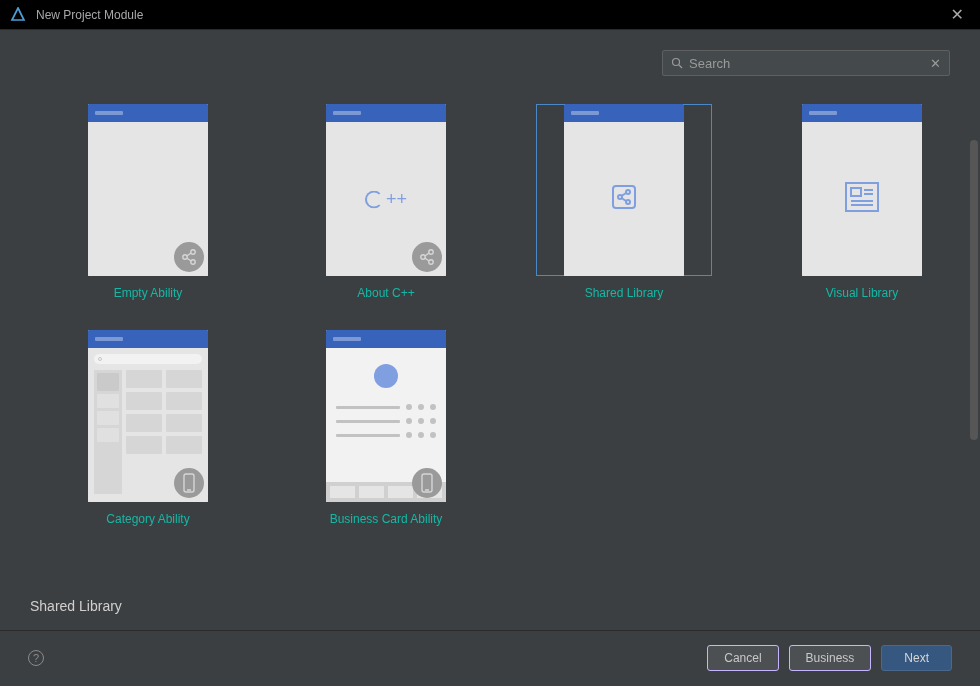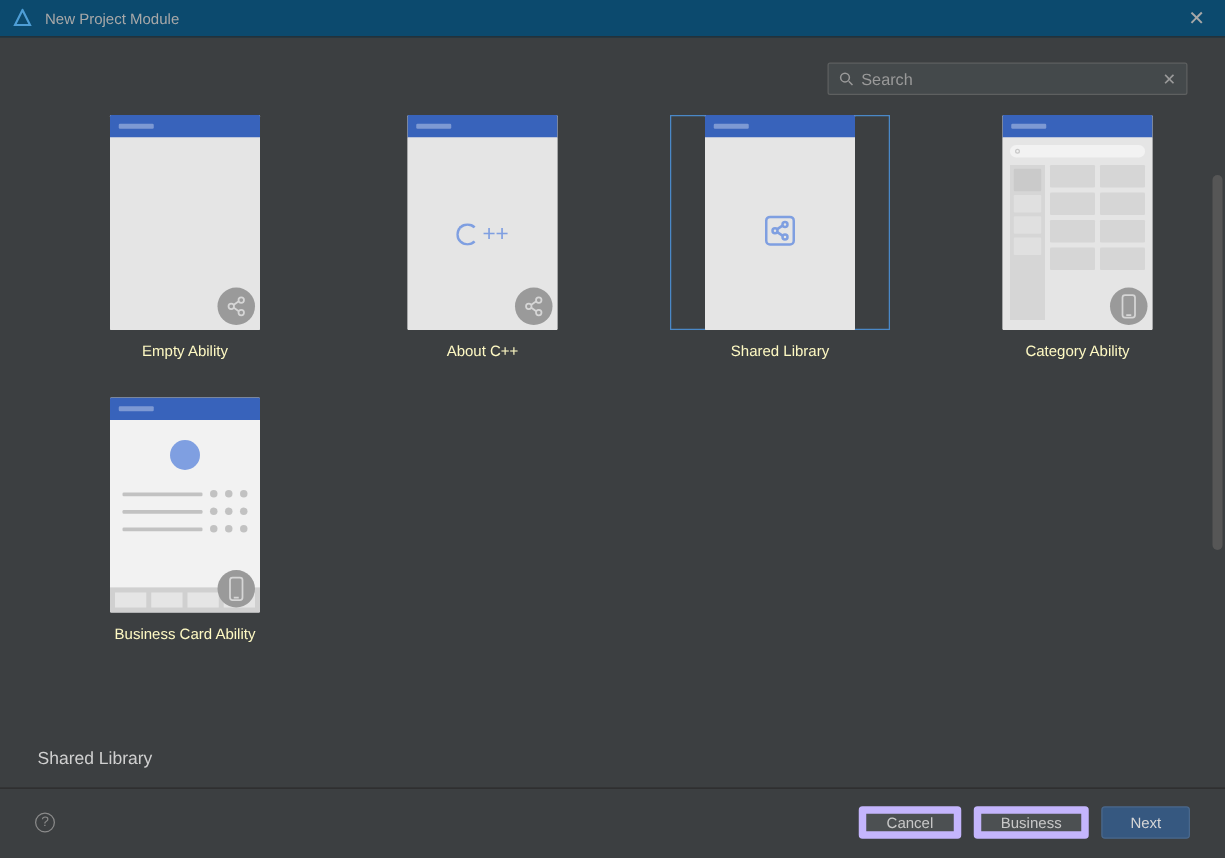--- a/index.html
+++ b/index.html
@@ -6,21 +6,21 @@
     body {
       width: 980px;
       height: 686px;
       background: #3c3f41;
       font-family: -apple-system, "Segoe UI", Arial, sans-serif;
       overflow: hidden;
       color: #bababa;
     }
     .titlebar {
       height: 30px;
-      background: #0c4a6e;
+      background: #000000;
       display: flex;
       align-items: center;
       padding: 0 10px;
       border-bottom: 1px solid #2b2b2b;
     }
     .titlebar-icon {
       width: 16px; height: 16px;
       margin-right: 10px;
     }
     .titlebar-title {
@@ -41,21 +41,21 @@
     }
     .heading {
       color: #cfcfcf;
       font-size: 16px;
       font-weight: normal;
       margin-bottom: 14px;
     }
     .searchbar-row {
       display: flex;
       justify-content: flex-end;
-      margin-bottom: 16px;
+      margin-bottom: 28px;
     }
     .searchbar {
       width: 288px;
       height: 26px;
       background: #44494b;
       border: 1px solid #5e6060;
       border-radius: 2px;
       display: flex;
       align-items: center;
       padding: 0 8px;
@@ -145,21 +145,21 @@
       height: 4px;
       background: #7d99d3;
       border-radius: 1px;
     }
     .card-body {
       height: calc(100% - 18px);
       position: relative;
       background: #e5e5e5;
     }
     .template-label {
-      color: #fef9c3;
+      color: #14b8a6;
       font-size: 12px;
       margin-top: 10px;
       text-align: center;
     }
     .corner-badge {
       position: absolute;
       right: 4px;
       bottom: 4px;
       width: 30px;
       height: 30px;
@@ -223,21 +223,21 @@
       height: 16px;
       display: flex;
       align-items: center;
       justify-content: center;
       font-size: 11px;
     }
     .btn {
       height: 26px;
       padding: 0 16px;
       background: #4c5052;
-      border: 6px solid #c4b5fd;
+      border: 1px solid #c4b5fd;
       color: #c8c8c8;
       font-size: 12px;
       border-radius: 3px;
       cursor: pointer;
     }
     .btn.primary {
       background: #365880;
       border: 1px solid #4a688c;
       color: #d6d6d6;
       padding: 0 22px;
@@ -334,20 +334,38 @@
                     <circle cx="10" cy="14" r="2" fill="none" stroke="#7f9fe1" stroke-width="2"></circle>
                     <circle cx="18" cy="9" r="2" fill="none" stroke="#7f9fe1" stroke-width="2"></circle>
                     <circle cx="18" cy="19" r="2" fill="none" stroke="#7f9fe1" stroke-width="2"></circle>
                     <line x1="11.5" y1="13" x2="16" y2="10" stroke="#7f9fe1" stroke-width="2"></line>
                     <line x1="11.5" y1="15" x2="16" y2="18" stroke="#7f9fe1" stroke-width="2"></line>
                   </svg></div>
               </div>
             </div>
           </div>
           <div class="template-label">Shared Library</div>
+        </div>
+        <div class="template-cell">
+          <div class="card-outline">
+            <div class="template-card">
+              <div class="card-header"></div>
+              <div class="card-body">
+                <div class="center-icon"><svg width="34" height="30" viewBox="0 0 34 30">
+                    <rect x="1" y="1" width="32" height="28" fill="none" stroke="#7f9fe1" stroke-width="2"></rect>
+                    <rect x="6" y="6" width="10" height="8" fill="none" stroke="#7f9fe1" stroke-width="2"></rect>
+                    <line x1="19" y1="8" x2="28" y2="8" stroke="#7f9fe1" stroke-width="2"></line>
+                    <line x1="19" y1="12" x2="28" y2="12" stroke="#7f9fe1" stroke-width="2"></line>
+                    <line x1="6" y1="19" x2="28" y2="19" stroke="#7f9fe1" stroke-width="2"></line>
+                    <line x1="6" y1="23" x2="28" y2="23" stroke="#7f9fe1" stroke-width="2"></line>
+                  </svg></div>
+              </div>
+            </div>
+          </div>
+          <div class="template-label">Visual Library</div>
         </div>
         <div class="template-cell">
           <div class="card-outline">
             <div class="template-card">
               <div class="card-header"></div>
               <div class="card-body">
                 <div style="padding:6px">
                   <div style="height:10px;border-radius:5px;background:#f2f2f2;margin-bottom:6px;position:relative">
                     <div style="position:absolute;left:4px;top:3px;width:4px;height:4px;border-radius:50%;border:1px solid #c8c8c8"></div>
                   </div>

